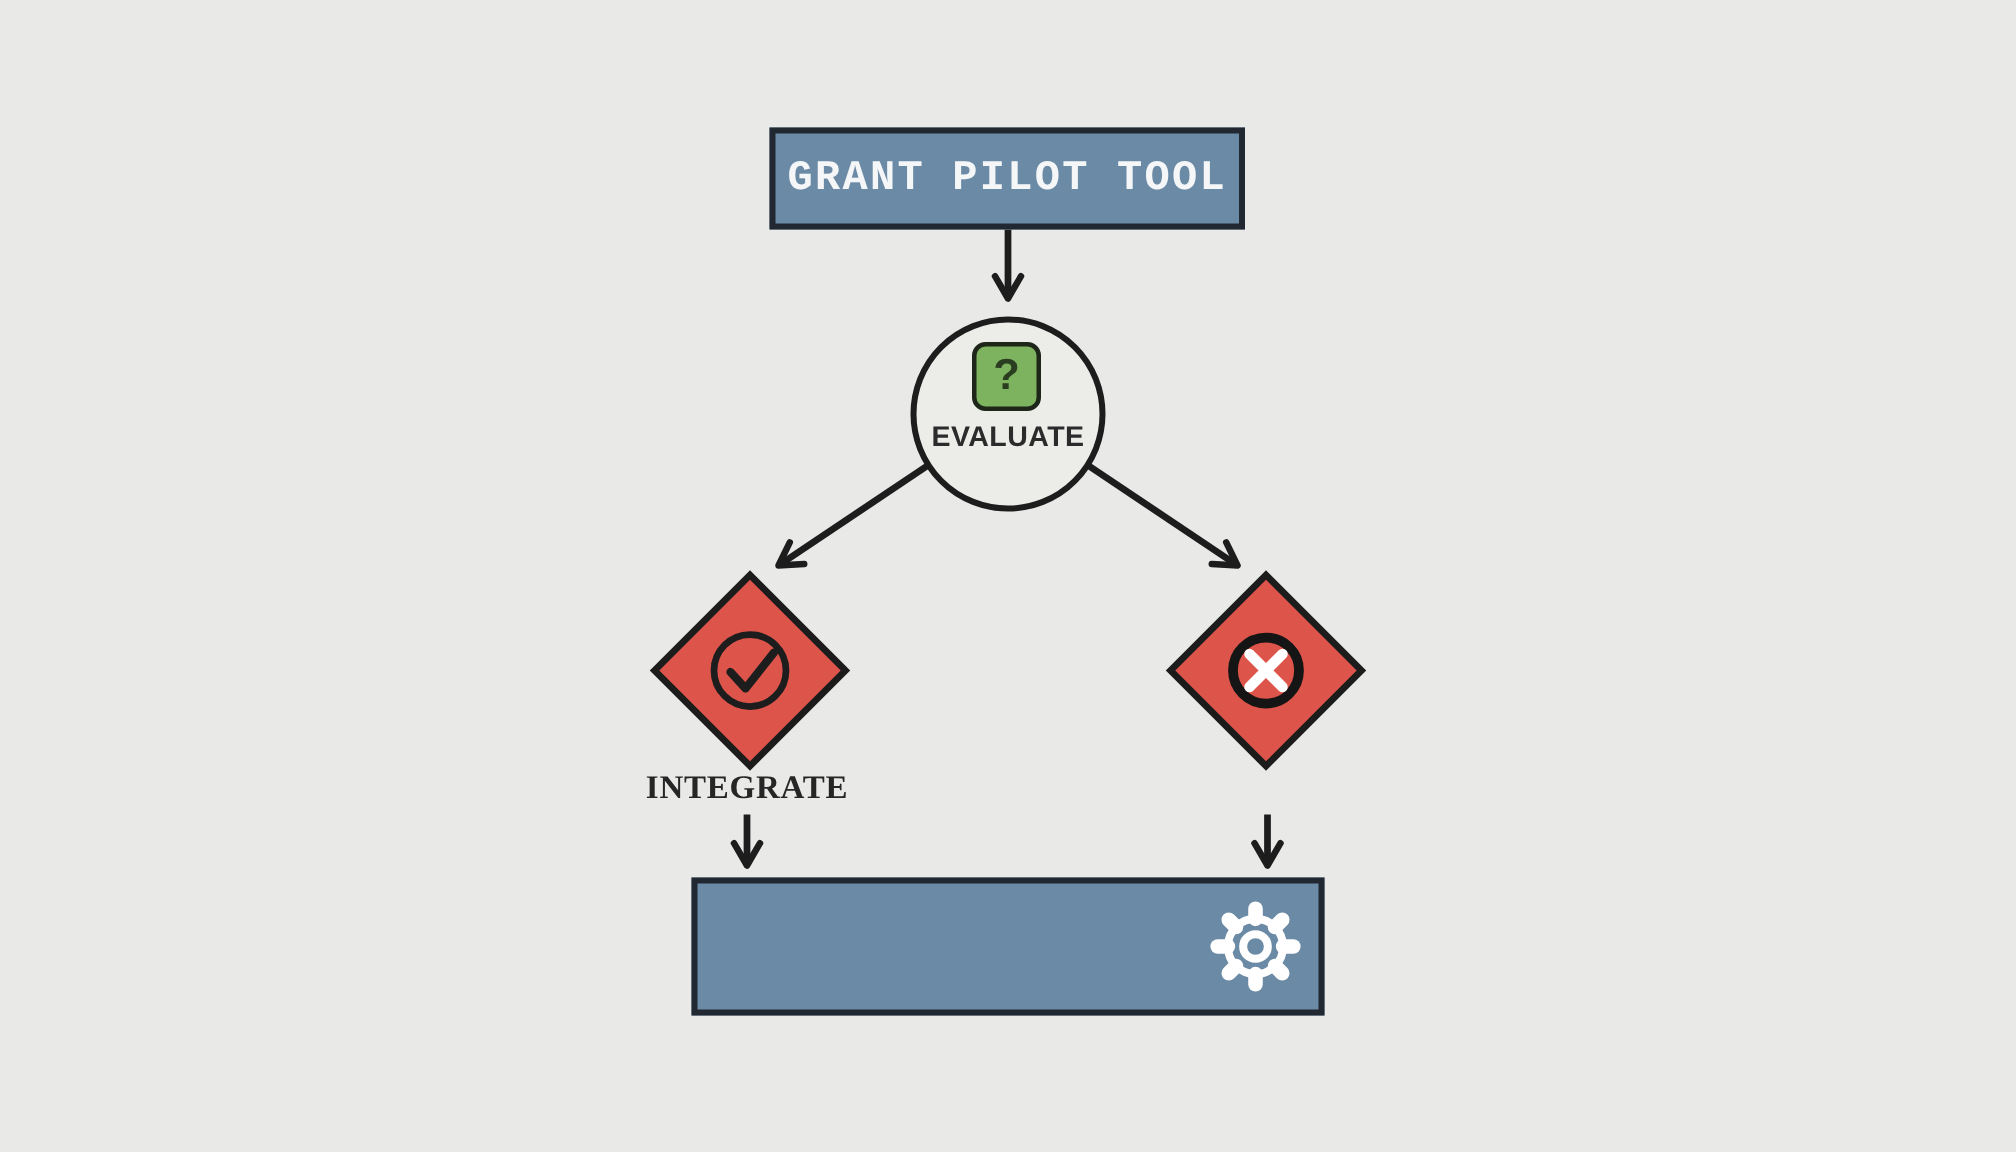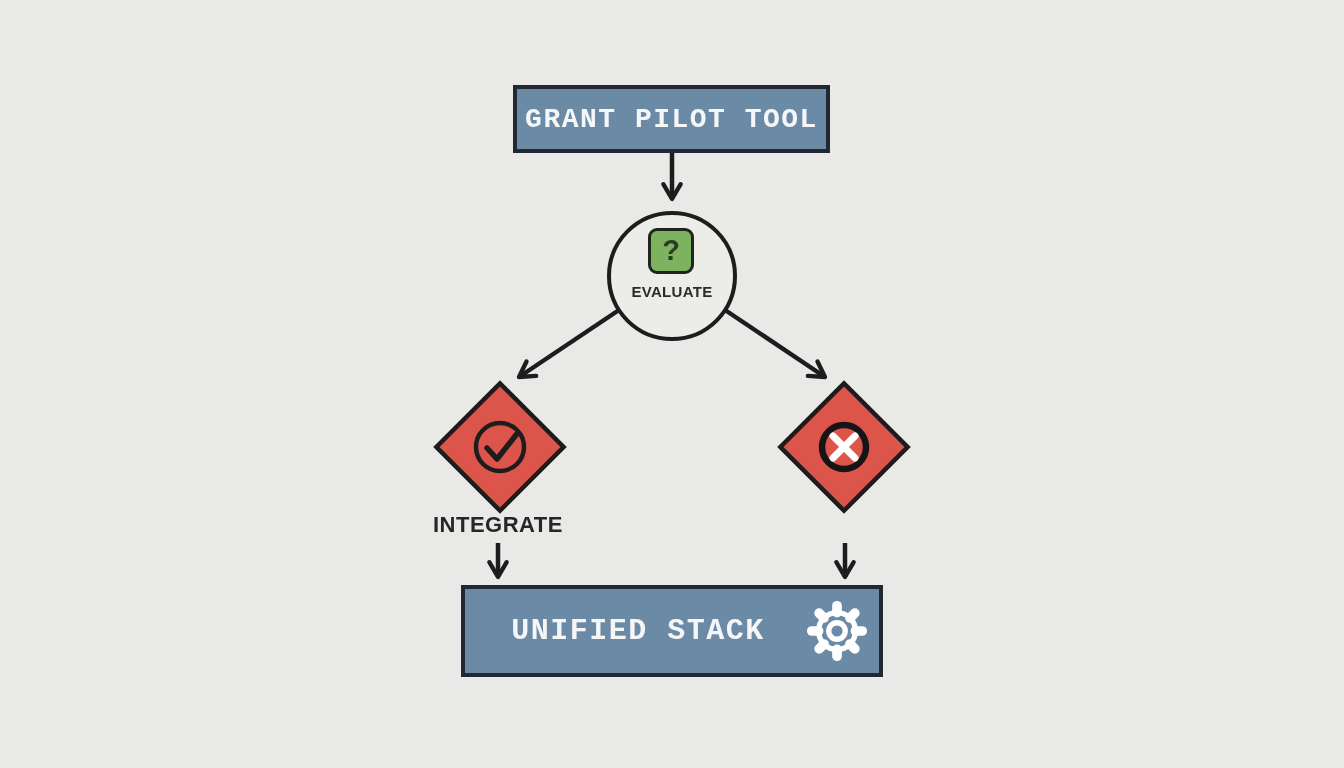--- a/index.html
+++ b/index.html
@@ -67,38 +67,38 @@
     transform: translateY(-1px);
   }
 
   .decision-label {
     position: absolute;
     left: 572px; top: 281px;
     width: 200px;
     z-index: 2;
     text-align: center;
     color: #2b2b2b;
-    font-size: 15px;
+    font-size: 19px;
     font-weight: bold;
     letter-spacing: 0.3px;
     line-height: 22px;
   }
 
   .branch-label {
     position: absolute;
     top: 512px;
     width: 200px;
     z-index: 2;
     text-align: center;
     color: #262626;
     font-size: 22px;
     font-weight: bold;
     letter-spacing: 0.5px;
   }
-  .branch-label.left  { left: 398px; }
+  .branch-label.left  { left: 398px; font-family: Liberation Serif, serif; }
   .branch-label.right { left: 745px; }
 </style>
 </head>
 <body>
 
 <div class="stage">
 
   <svg class="layer-svg" width="1344" height="768" viewBox="0 0 1344 768">
     <defs>
       <marker id="arrowhead" viewBox="0 0 20 20" refX="16" refY="10" markerWidth="5.5" markerHeight="5.5" orient="auto-start-reverse">
@@ -139,21 +139,20 @@
     <span class="q-glyph">?</span>
   </div>
 
   <div class="decision-label">
     <div>EVALUATE</div>
   </div>
 
   <div class="branch-label left">INTEGRATE</div>
 
   <div class="node-box bottom-box">
-    <span class="box-label">UNIFIED STACK</span>
     <span class="gear-wrap">
       <svg width="64" height="64" viewBox="0 0 66 66">
 
         <g stroke="#ffffff" stroke-width="10" stroke-linecap="round">
           <line x1="33" y1="14" x2="33" y2="7"></line>
           <line x1="46.4" y1="19.6" x2="51.4" y2="14.6"></line>
           <line x1="52" y1="33" x2="59" y2="33"></line>
           <line x1="46.4" y1="46.4" x2="51.4" y2="51.4"></line>
           <line x1="33" y1="52" x2="33" y2="59"></line>
           <line x1="19.6" y1="46.4" x2="14.6" y2="51.4"></line>

